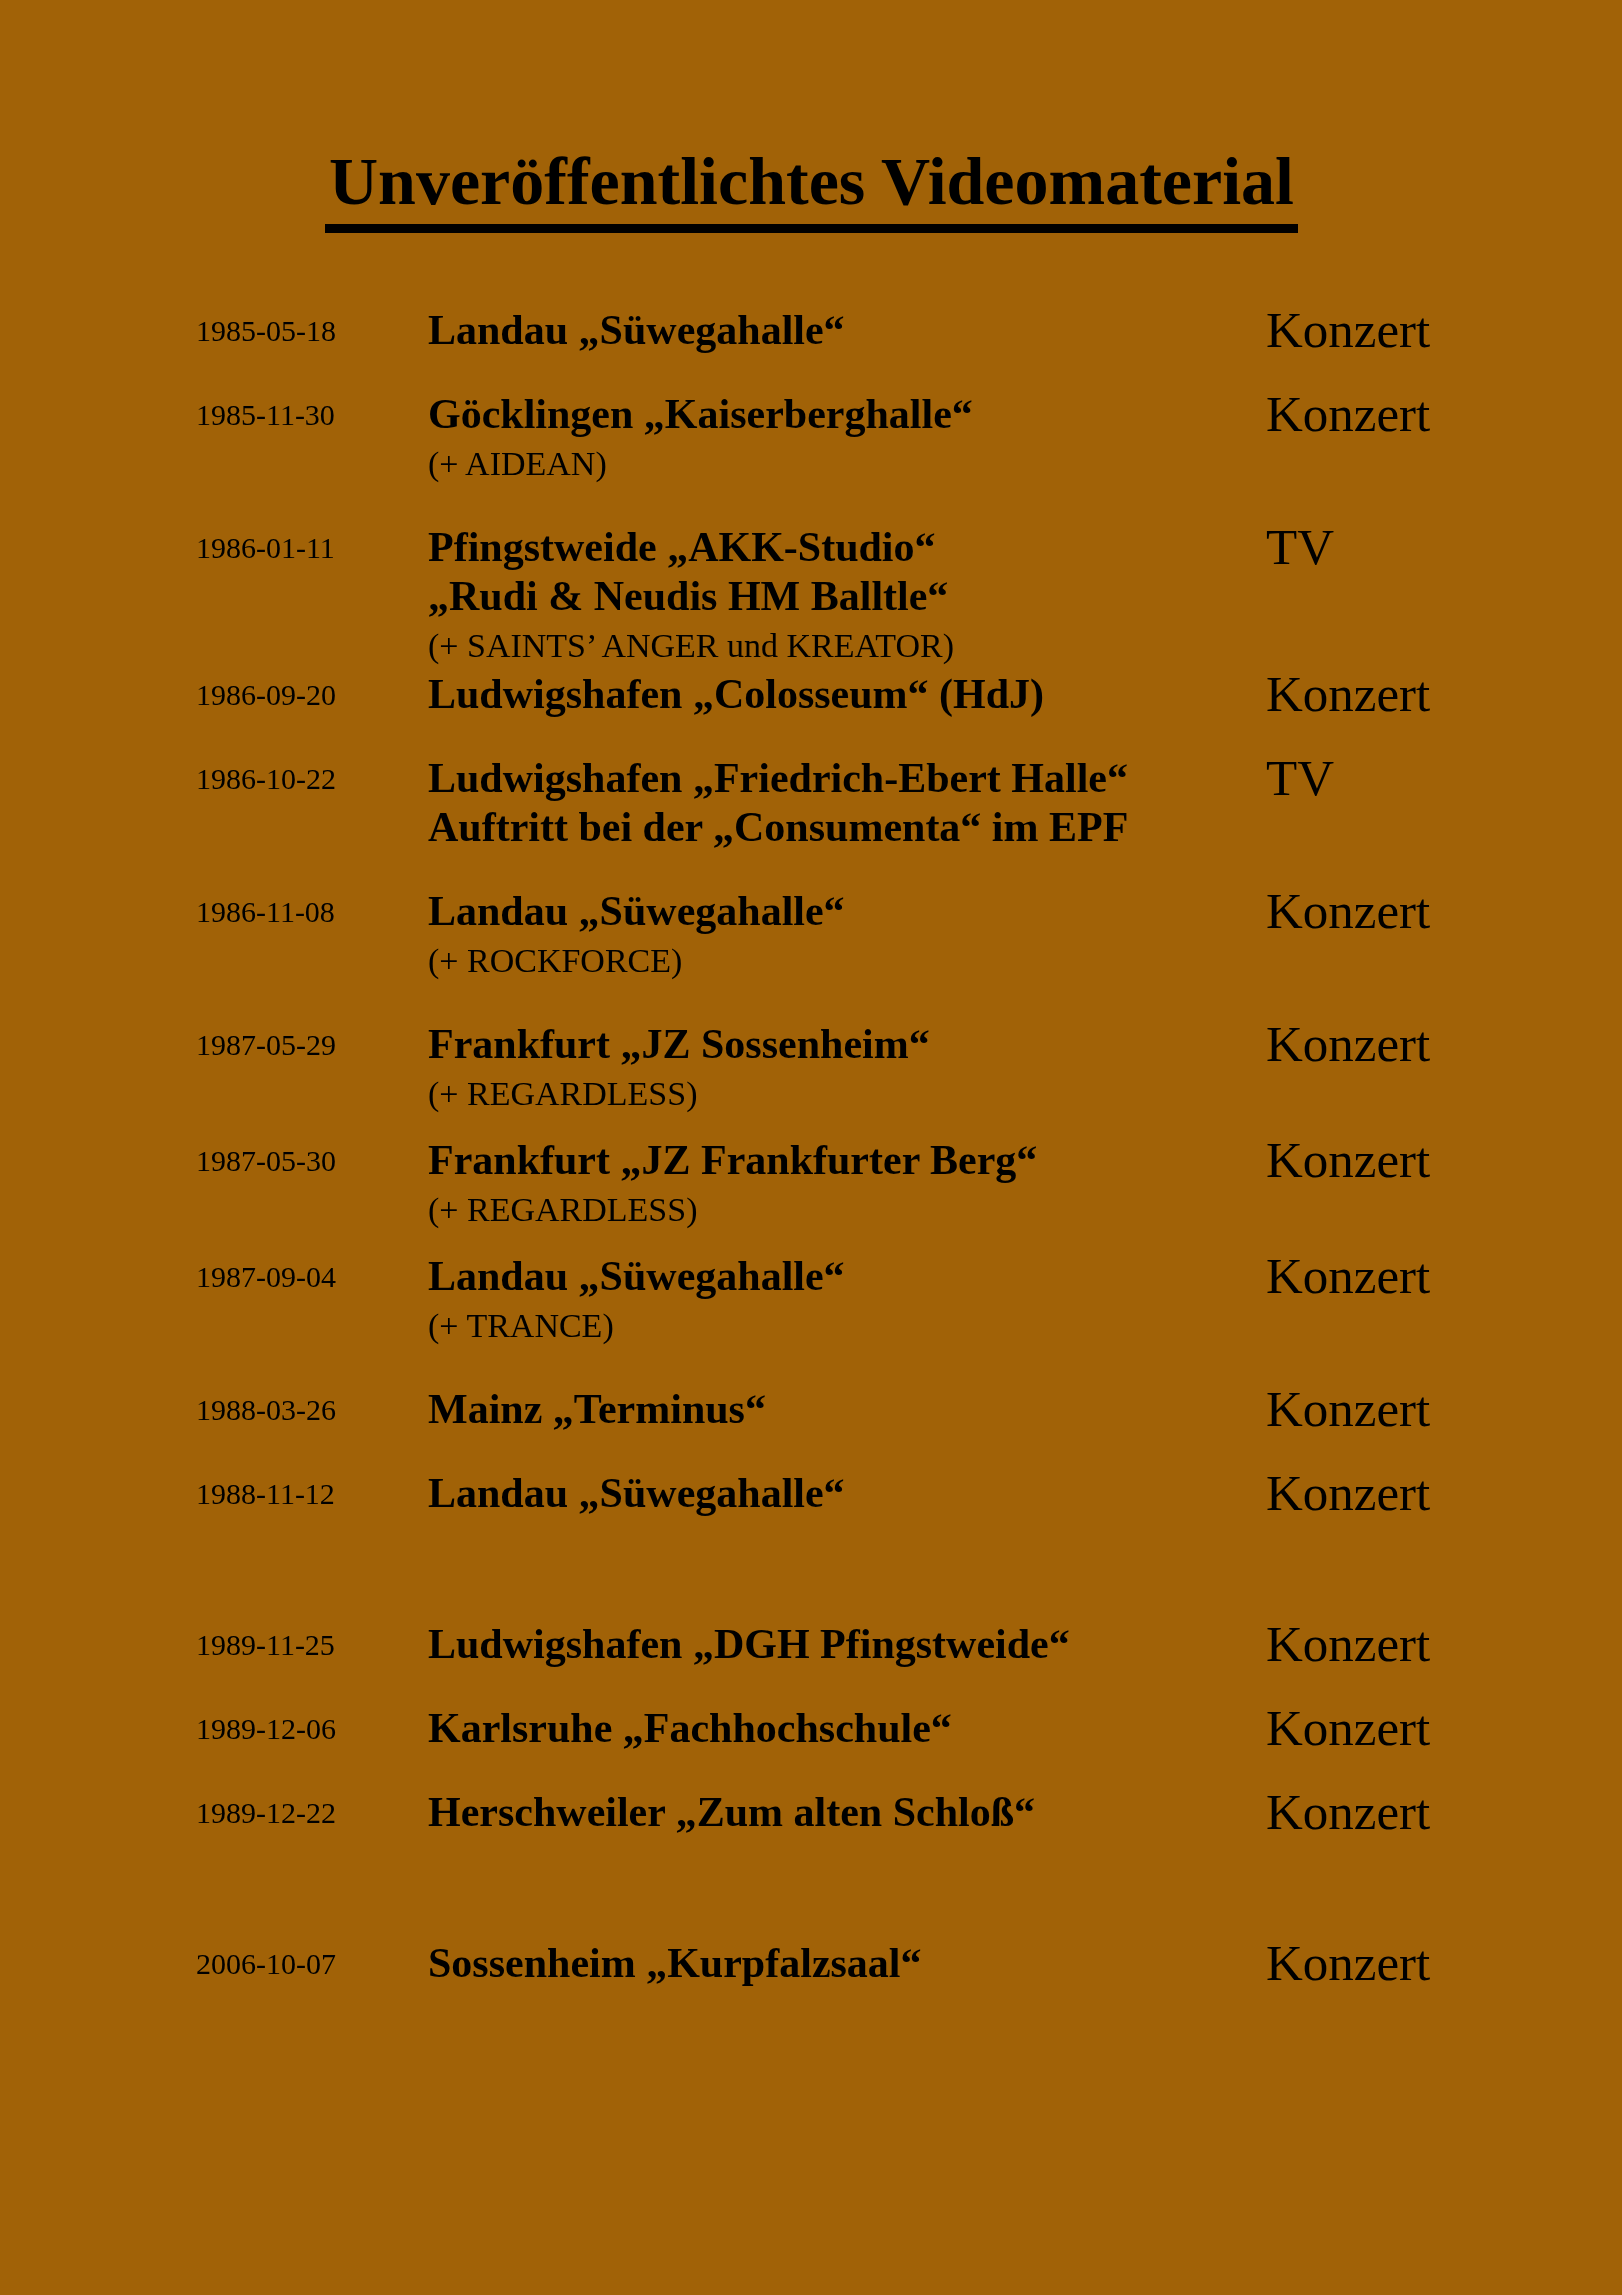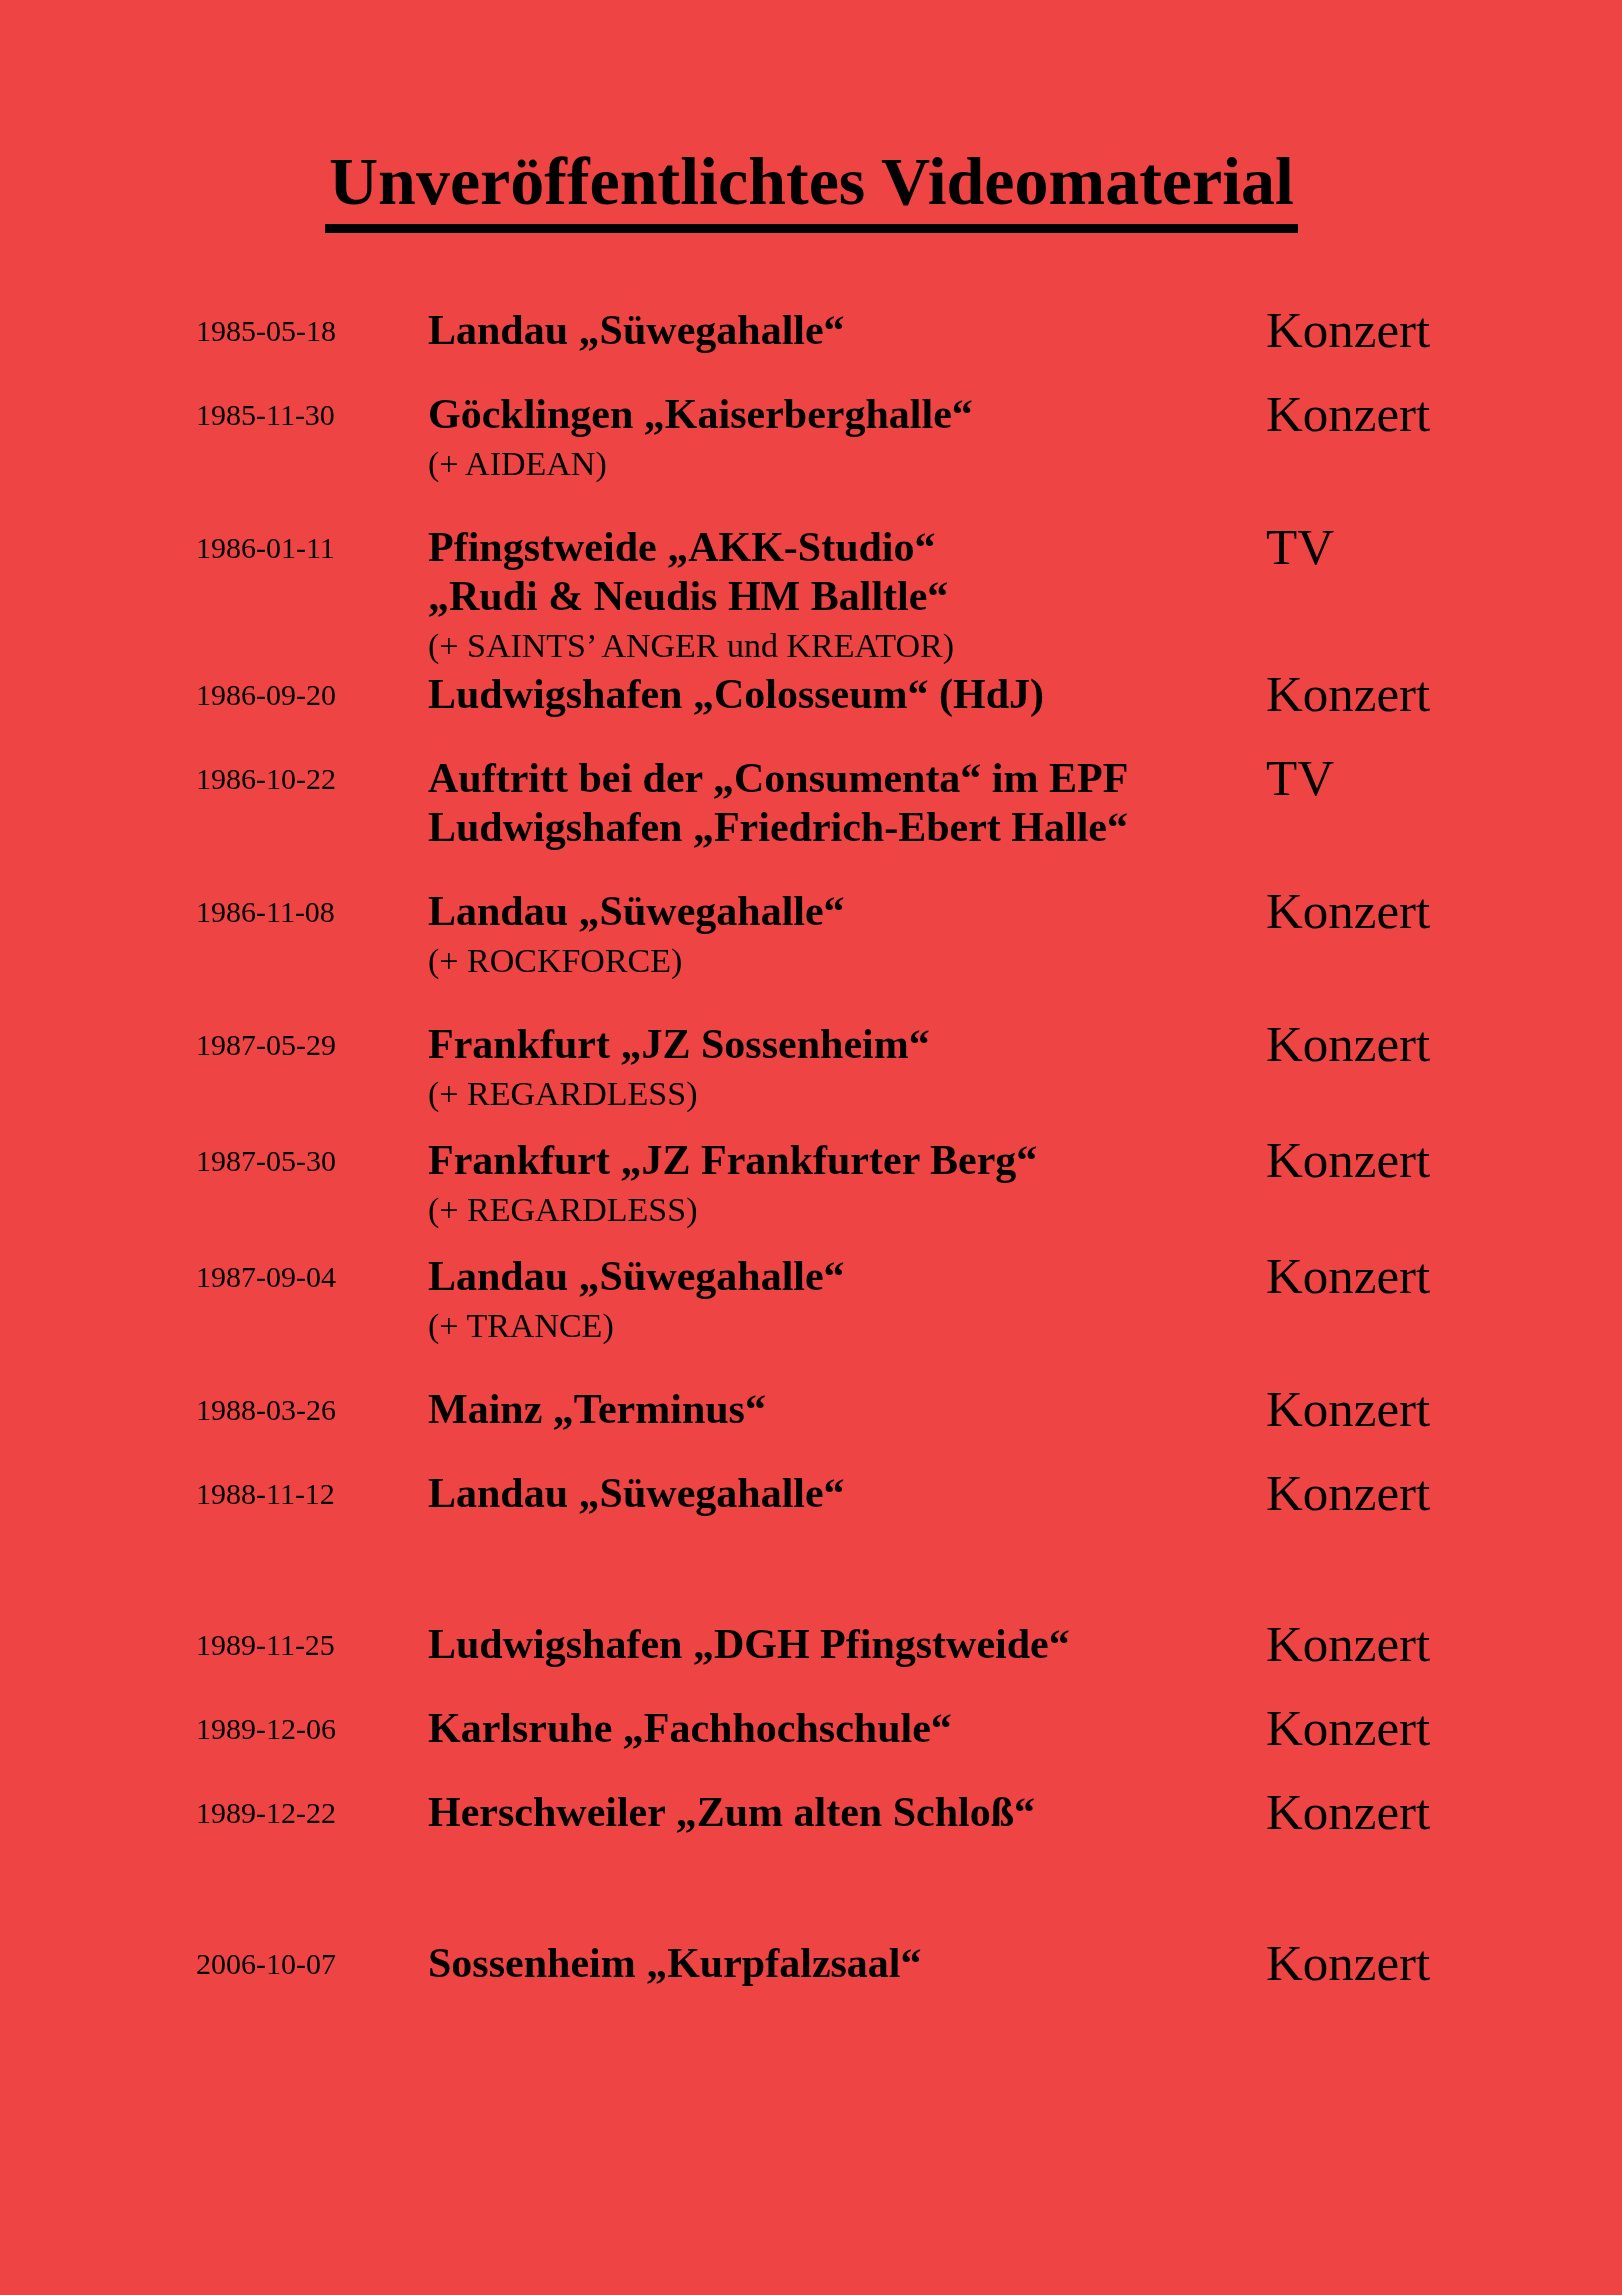--- a/index.html
+++ b/index.html
@@ -4,21 +4,21 @@
 <style>
   html, body {
     margin: 0;
     padding: 0;
     background: #ffffff;
   }
   .page {
     position: relative;
     width: 1623px;
     height: 2295px;
-    background: #ef4444;
+    background: #a16207;
     color: #000000;
     font-family: "Liberation Serif", "DejaVu Serif", serif;
     overflow: hidden;
   }
   .title-wrap {
     padding-top: 145px;
     text-align: center;
   }
   .doc-title {
     display: inline-block;
@@ -108,22 +108,22 @@
       <div class="entry gap-none">
     <div class="date">1986-09-20</div>
     <div class="venue">
           <div class="venue-line">Ludwigshafen „Colosseum“ (HdJ)</div>
         </div>
     <div class="type">Konzert</div>
   </div>
       <div class="entry gap-normal">
     <div class="date">1986-10-22</div>
     <div class="venue">
+          <div class="venue-line">Ludwigshafen „Friedrich-Ebert Halle“</div>
           <div class="venue-line">Auftritt bei der „Consumenta“ im EPF</div>
-          <div class="venue-line">Ludwigshafen „Friedrich-Ebert Halle“</div>
         </div>
     <div class="type">TV</div>
   </div>
       <div class="entry gap-normal">
     <div class="date">1986-11-08</div>
     <div class="venue">
           <div class="venue-line">Landau „Süwegahalle“</div>
           <div class="note">(+ ROCKFORCE)</div>
         </div>
     <div class="type">Konzert</div>

